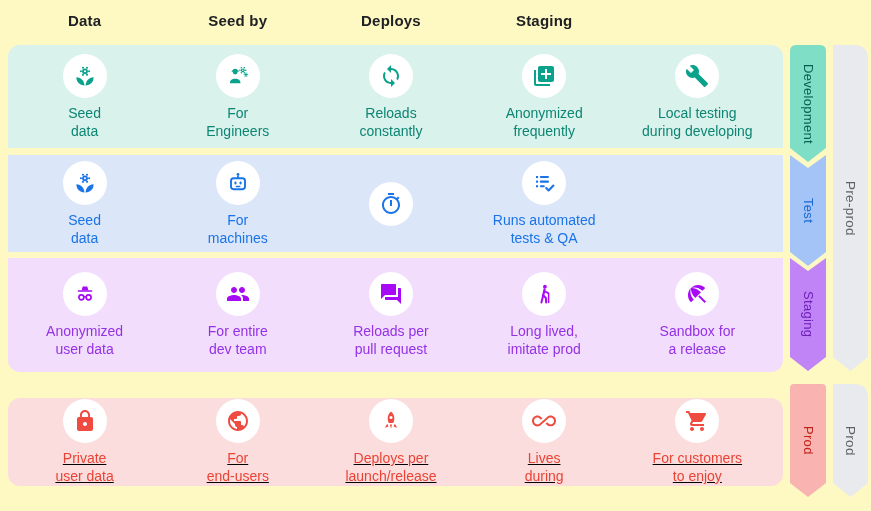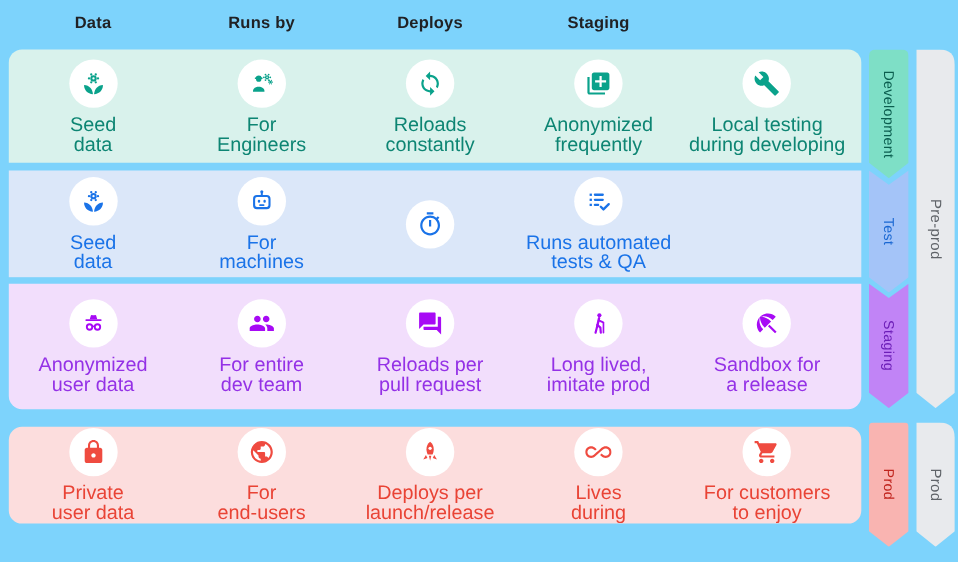--- a/index.html
+++ b/index.html
@@ -1,32 +1,32 @@
 <!DOCTYPE html>
 <html><head>
 <meta charset="utf-8">
 <style>
   html,body{margin:0;padding:0;background:#fff;}
-  .canvas{position:relative;width:871px;height:511px;background:#7dd3fc;
+  .canvas{position:relative;width:871px;height:511px;background:#fef9c3;
           font-family:"Liberation Sans",sans-serif;overflow:hidden;}
   
   .headers{position:absolute;left:8px;top:12px;width:775px;display:flex;padding-right:9px;box-sizing:border-box;}
   .hcell{width:20%;text-align:center;font-size:15px;font-weight:600;color:#202124;letter-spacing:.2px;}
   
   .env-row{position:absolute;left:8px;width:775px;display:flex;align-items:center;
            padding-right:9px;box-sizing:border-box;}
   .row-dev{top:45px;height:103px;background:#d9f2ec;border-radius:12px 12px 0 0;}
   .row-test{top:155px;height:97px;background:#dbe7f9;}
   .row-staging{top:258px;height:114px;background:#f2defc;border-radius:0 0 12px 12px;}
-  .row-prod{top:388px;height:88px;background:#fcdddd;border-radius:12px;}
+  .row-prod{top:398px;height:88px;background:#fcdddd;border-radius:12px;text-decoration:underline;}
   .cell{width:20%;display:flex;flex-direction:column;align-items:center;justify-content:center;}
   .icircle{width:44px;height:44px;border-radius:50%;background:#fff;display:flex;
            align-items:center;justify-content:center;flex:0 0 auto;}
   .icircle svg{width:24px;height:24px;display:block;}
-  .caption{margin-top:6px;font-size:18px;line-height:18px;text-align:center;white-space:pre-line;}
+  .caption{margin-top:6px;font-size:14px;line-height:18px;text-align:center;white-space:pre-line;}
   .row-dev  .caption{color:#0d8573;} .row-dev  .icircle{color:#0aa28b;}
   .row-test .caption{color:#1a73e8;} .row-test .icircle{color:#1a73e8;}
   .row-staging .caption{color:#9431e6;} .row-staging .icircle{color:#a70af5;}
   .row-prod .caption{color:#e94335;} .row-prod .icircle{color:#ef4b40;}
   
   .ribbon{position:absolute;}
   .ribbon svg{position:absolute;inset:0;width:100%;height:100%;}
   .rlabel{position:absolute;inset:0;display:flex;align-items:center;justify-content:center;
           writing-mode:vertical-rl;font-size:13px;font-weight:500;letter-spacing:.3px;}
   .r-dev .rlabel{color:#0b5e4f;}
@@ -151,21 +151,21 @@
         <path d="M18.6 6.62c-1.44 0-2.8.56-3.77 1.53L12 10.66 10.48 12h.01L7.8 14.39c-.64.64-1.49.99-2.4.99-1.87 0-3.39-1.51-3.39-3.38S3.53 8.62 5.4 8.62c.91 0 1.76.35 2.44 1.03l1.13 1 1.51-1.34L9.22 8.2C8.2 7.18 6.84 6.62 5.4 6.62 2.42 6.62 0 9.04 0 12s2.42 5.38 5.4 5.38c1.44 0 2.8-.56 3.77-1.53l2.83-2.5.01.01L13.52 12h-.01l2.69-2.39c.64-.64 1.49-.99 2.4-.99 1.87 0 3.39 1.51 3.39 3.38s-1.52 3.38-3.39 3.38c-.9 0-1.76-.35-2.44-1.03l-1.14-1.01-1.51 1.34 1.27 1.12c1.02 1.01 2.37 1.57 3.82 1.57 2.98 0 5.4-2.41 5.4-5.38s-2.42-5.37-5.4-5.37z"></path>
       </symbol>
       <symbol id="i-cart" viewBox="0 0 24 24">
         <path d="M7 18c-1.1 0-1.99.9-1.99 2S5.9 22 7 22s2-.9 2-2-.9-2-2-2zM1 2v2h2l3.6 7.59-1.35 2.45c-.16.28-.25.61-.25.96 0 1.1.9 2 2 2h12v-2H7.42c-.14 0-.25-.11-.25-.25l.03-.12.9-1.63h7.45c.75 0 1.41-.41 1.75-1.03l3.58-6.49c.08-.14.12-.31.12-.49 0-.55-.45-1-1-1H5.21l-.94-2H1zm16 16c-1.1 0-1.99.9-1.99 2s.89 2 1.99 2 2-.9 2-2-.9-2-2-2z"></path>
       </symbol>
     </defs>
   </svg>
 
   <div class="headers">
     <div class="hcell">Data</div>
-    <div class="hcell">Runs by</div>
+    <div class="hcell">Seed by</div>
     <div class="hcell">Deploys</div>
     <div class="hcell">Staging</div>
   </div>
 
   <div class="env-row row-dev">
     <div class="cell">
       <div class="icircle">
           <svg fill="currentColor">
             <use href="#i-seed"></use>
           </svg>

